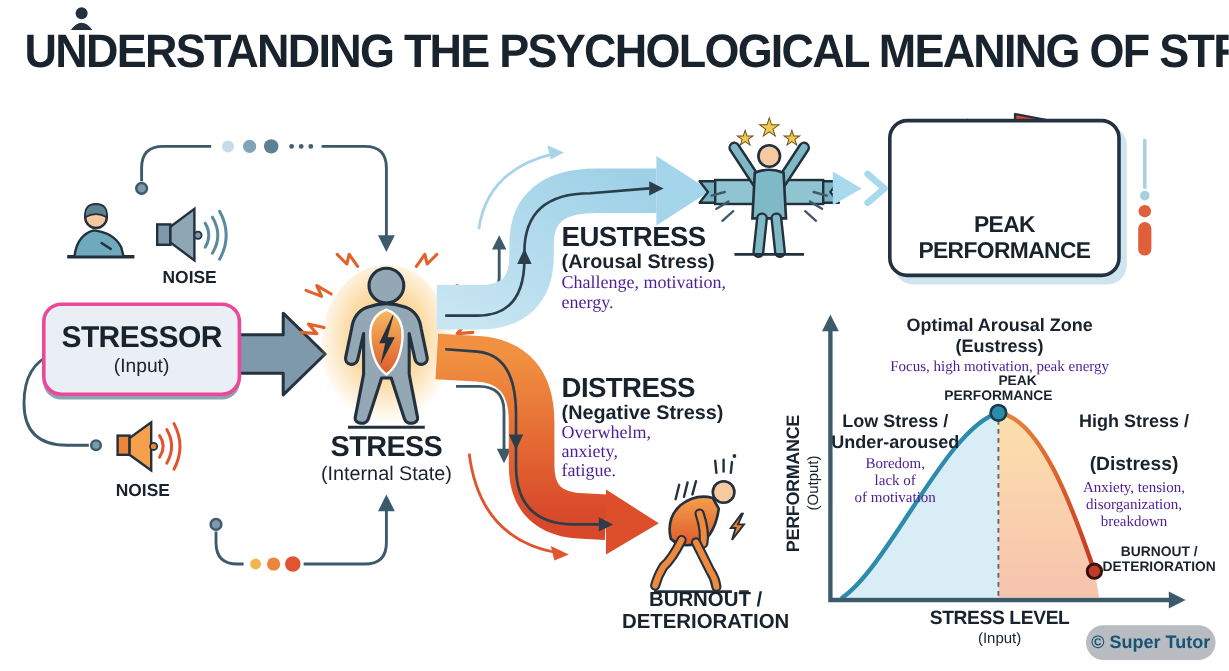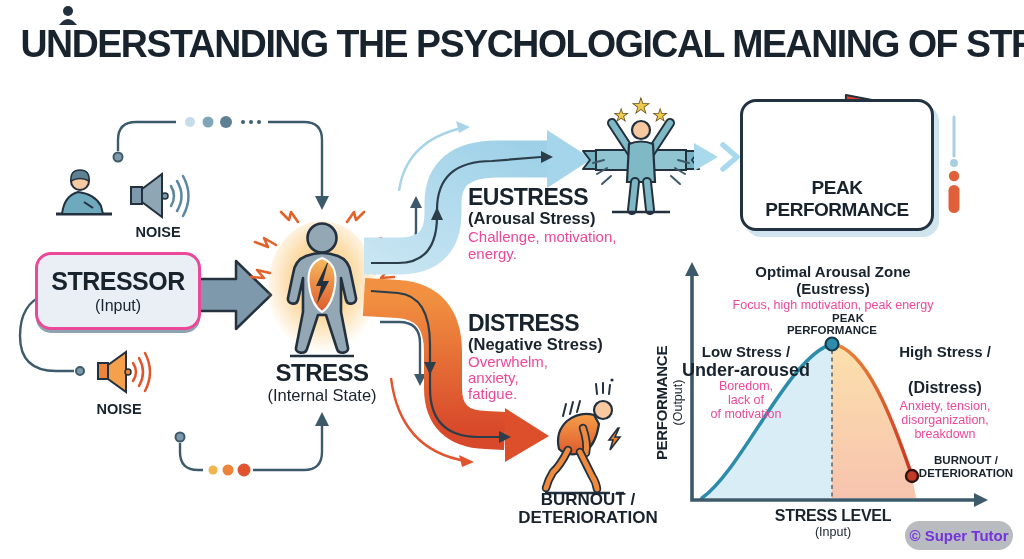--- a/index.html
+++ b/index.html
@@ -2,21 +2,21 @@
 <html><head>
 <meta charset="utf-8">
 <style>
   html,body{margin:0;padding:0;background:#fff;}
   .canvas{position:relative;width:1024px;height:559px;background:#ffffff;overflow:hidden;
           font-family:"Liberation Sans",sans-serif;color:#18232d;}
   .canvas svg{position:absolute;left:0;top:0;}
   .t{position:absolute;white-space:nowrap;line-height:1.05;}
   .ctr{text-align:center;}
   .b{font-weight:bold;}
-  .small{color:#ec4899;}
+  .small{color:#4c1d95;font-family:Liberation Serif, serif;}
   #title{left:0;top:24px;width:1024px;text-align:center;font-size:39px;font-weight:bold;
          letter-spacing:-1.5px;color:#18232d;transform:scaleX(.96);transform-origin:center;}
   #exam-label{left:52px;top:225px;width:64px;font-size:14.5px;margin-top:42px;}
   #noise-top-label{left:125px;top:225px;width:66px;font-size:14.5px;}
   #noise-bottom-label{left:86px;top:402px;width:66px;font-size:14.5px;}
   #stressor-box{position:absolute;left:35px;top:252px;width:160px;height:72px;background:#e9eff4;
       border:3px solid #ec4899;border-radius:16px;display:flex;flex-direction:column;
       align-items:center;justify-content:center;box-shadow:0 4px 0 -1px #8da3b0;}
   #stressor-title{font-size:25px;font-weight:bold;letter-spacing:-0.5px;}
   #stressor-subtitle{font-size:16px;margin-top:1px;}
@@ -36,38 +36,38 @@
   #peak-label{position:absolute;left:0;bottom:7px;width:100%;text-align:center;
       font-size:19px;font-weight:bold;letter-spacing:-0.5px;}
   #burnout-l1{left:508px;top:491px;width:160px;font-size:17px;}
   #burnout-l2{left:508px;top:509px;width:160px;font-size:17px;}
   #opt-l1{left:733px;top:264px;width:200px;font-size:15px;}
   #opt-l2{left:733px;top:281px;width:200px;font-size:15px;}
   #opt-desc{left:723px;top:299px;width:220px;font-size:12.5px;}
   #peaklbl-1{left:798px;top:312px;width:100px;font-size:11.5px;}
   #peaklbl-2{left:782px;top:324px;width:100px;font-size:11.5px;}
   #low-l1{left:676px;top:344px;width:140px;font-size:15px;}
-  #low-l2{left:676px;top:361px;width:140px;font-size:18px;}
+  #low-l2{left:676px;top:361px;width:140px;font-size:15px;}
   #low-d1{left:676px;top:380px;width:140px;font-size:12.5px;}
   #low-d2{left:676px;top:394px;width:140px;font-size:12.5px;}
   #low-d3{left:676px;top:408px;width:140px;font-size:12.5px;}
   #high-l1{left:872px;top:344px;width:146px;font-size:15px;}
   #high-l2{left:872px;top:362px;width:146px;font-size:15px;}
   #high-l3{left:872px;top:380px;width:146px;font-size:16px;}
   #high-d1{left:872px;top:400px;width:146px;font-size:12.5px;}
   #high-d2{left:872px;top:414px;width:146px;font-size:12.5px;}
   #high-d3{left:872px;top:428px;width:146px;font-size:12.5px;text-align:center;}
   #bn-l1{left:916px;top:454px;width:100px;font-size:11.5px;}
   #bn-l2{left:916px;top:467px;width:100px;font-size:11.5px;}
   #xaxis-l1{left:753px;top:508px;width:160px;font-size:16px;letter-spacing:-0.3px;}
   #xaxis-l2{left:753px;top:526px;width:160px;font-size:12.5px;}
   #yaxis-l1{left:593px;top:394px;width:140px;height:18px;font-size:15px;transform:rotate(-90deg);letter-spacing:-0.3px;}
   #yaxis-l2{left:609px;top:395px;width:140px;height:15px;font-size:12.5px;transform:rotate(-90deg);}
   #watermark{position:absolute;left:905px;top:521px;width:108px;height:29px;border-radius:15px;
-      background:#b5b9bd;color:#6d28d9;text-align:center;font-size:15px;font-weight:bold;
+      background:#b5b9bd;color:#0c4a6e;text-align:center;font-size:15px;font-weight:bold;
       line-height:29px;opacity:.95;}
 </style>
 </head>
 <body>
 
 <div class="canvas">
 
 <svg width="1024" height="559" viewBox="0 0 1024 559">
   <defs>
     <radialGradient id="glow" cx="50%" cy="45%" r="55%">

